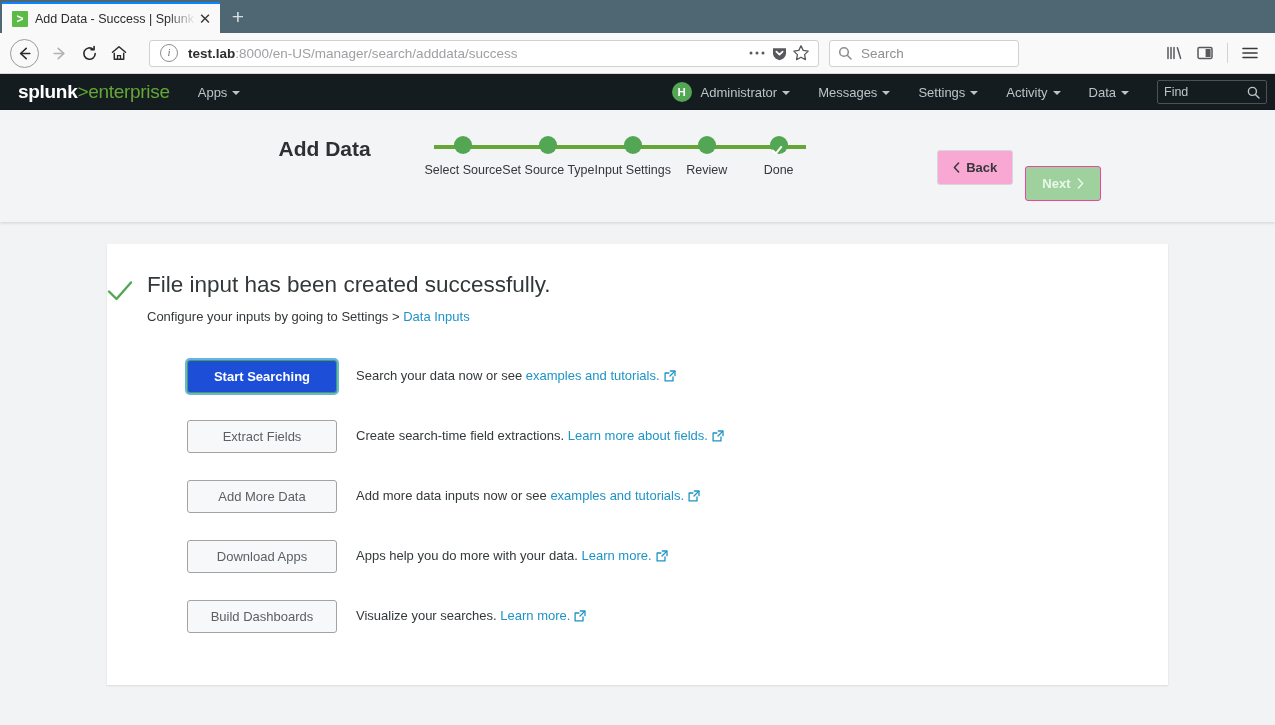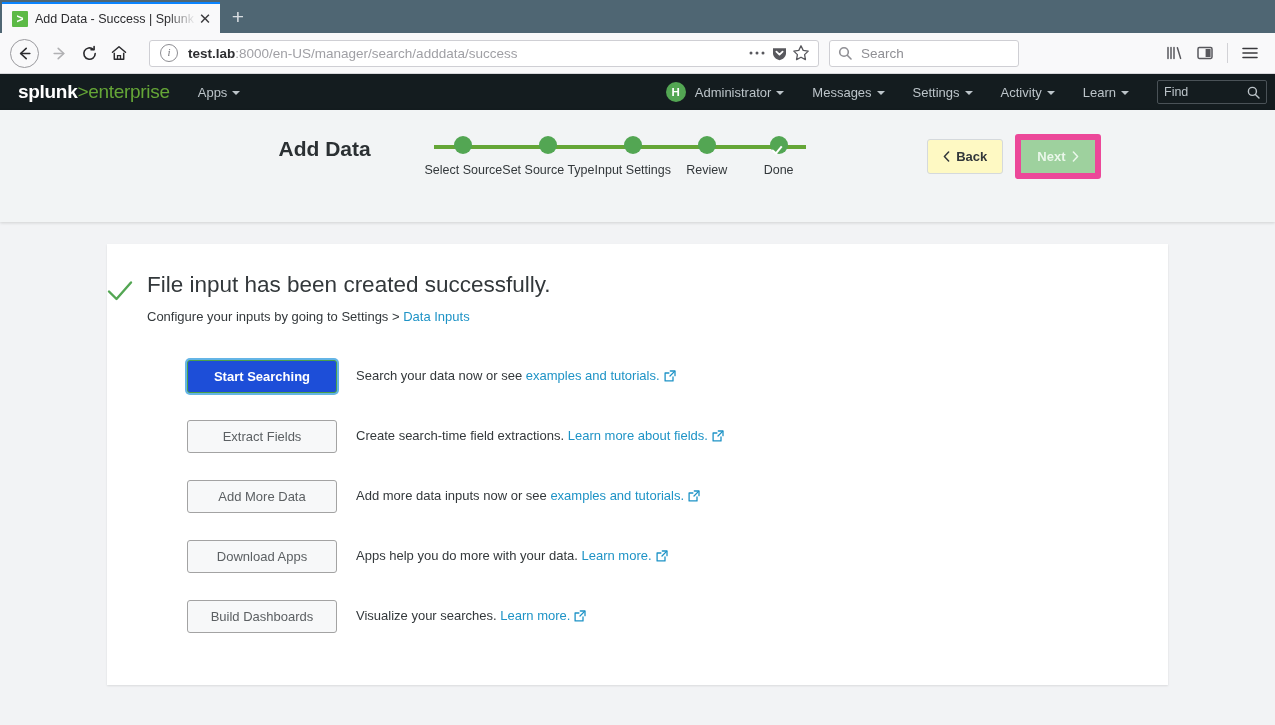--- a/index.html
+++ b/index.html
@@ -323,44 +323,45 @@
   }
   .hdr-buttons {
     position: absolute;
     right: 68px;
     top: 24px;
     display: flex;
     align-items: center;
   }
   .btn-back {
     height: 33px;
-    background: #fef9c3;
+    background: #f9a8d4;
     border: 1px solid #d5d9dc;
     border-radius: 3px;
     color: #33383b;
     font-size: 13px;
     font-weight: bold;
     padding: 0 15px;
     cursor: pointer;
     display: flex;
     align-items: center;
   }
   .btn-next {
     height: 33px;
     background: #9ed19e;
-    border: 6px solid #ec4899;
+    border: 1px solid #ec4899;
     border-radius: 3px;
     color: #eaf7ea;
     font-size: 13px;
     font-weight: bold;
     padding: 0 16px;
     margin-left: 12px;
     cursor: default;
     display: flex;
     align-items: center;
+    margin-top: 32px;
   }
 
   
   .page-body {
     padding: 22px 0 0 0;
   }
   .card {
     width: 1061px;
     margin: 0 auto;
     background: #fff;
@@ -541,21 +542,21 @@
   <div class="bar-item"><span>Apps</span><span class="caret"></span></div>
 
   <div class="bar-right">
     <div class="user-group">
       <div class="avatar">H</div>
       <div class="bar-item"><span>Administrator</span><span class="caret"></span></div>
     </div>
     <div class="bar-item"><span>Messages</span><span class="caret"></span></div>
     <div class="bar-item"><span>Settings</span><span class="caret"></span></div>
     <div class="bar-item"><span>Activity</span><span class="caret"></span></div>
-    <div class="bar-item"><span>Learn</span><span class="caret"></span></div>
+    <div class="bar-item"><span>Data</span><span class="caret"></span></div>
     <div class="find-box">
       <span class="fb-label">Find</span>
       <svg width="13" height="13" viewBox="0 0 13 13">
           <circle cx="5.4" cy="5.4" r="4" fill="none" stroke="#bcc4c9" stroke-width="1.4"></circle>
           <path d="M8.4 8.4 12 12" stroke="#bcc4c9" stroke-width="1.4" stroke-linecap="round"></path>
         </svg>
     </div>
   </div>
 </div>
 

